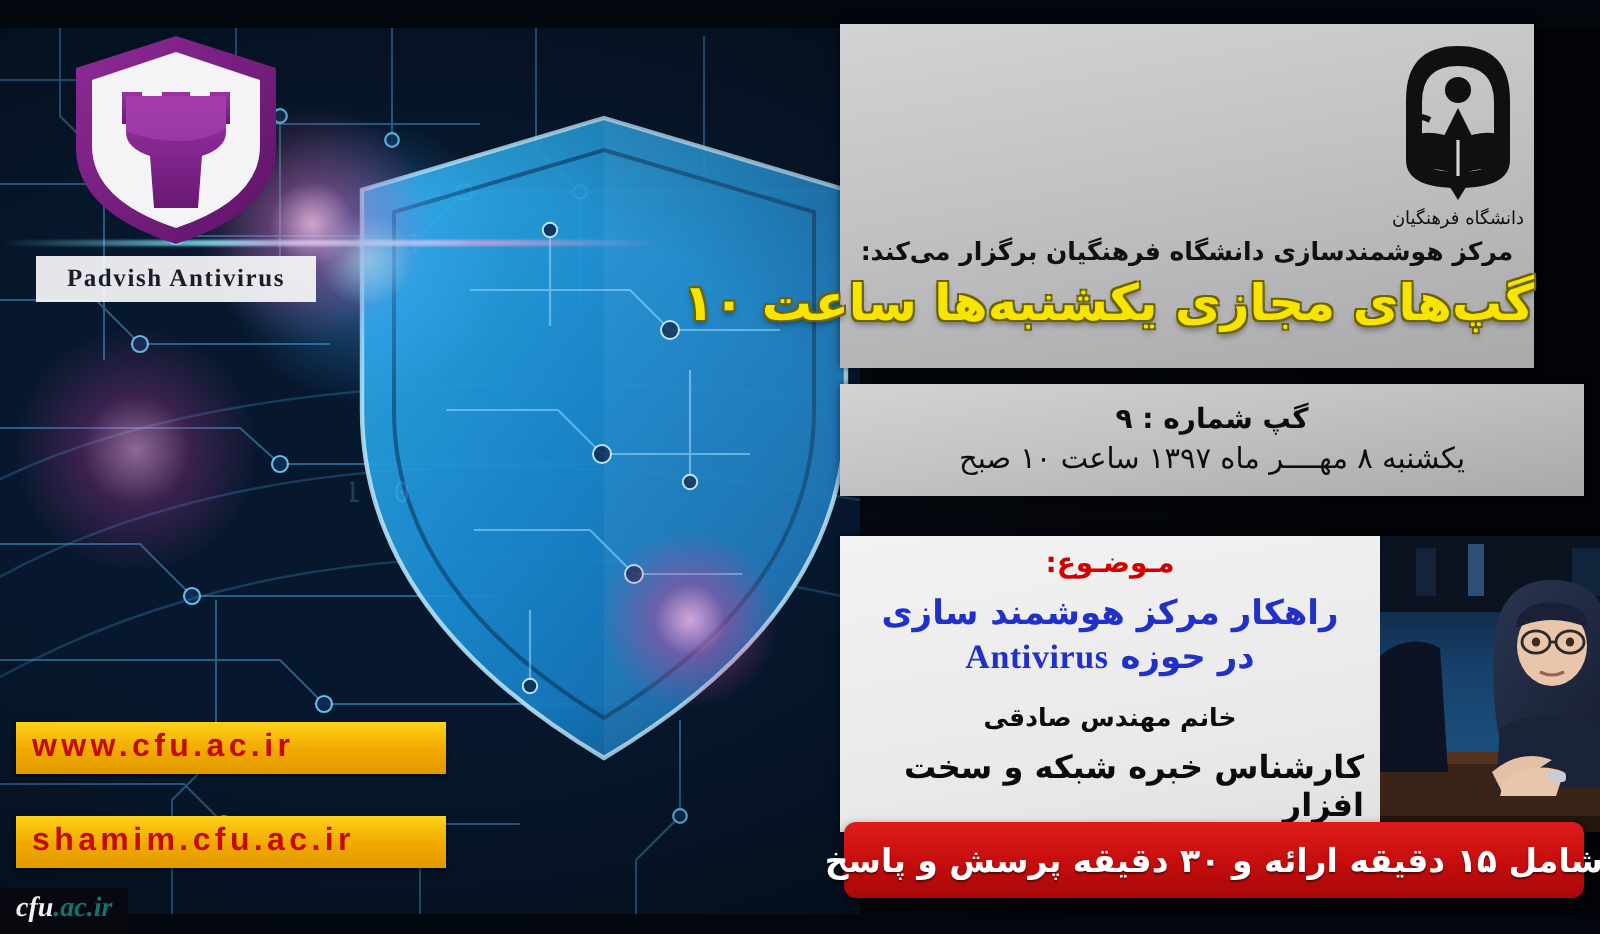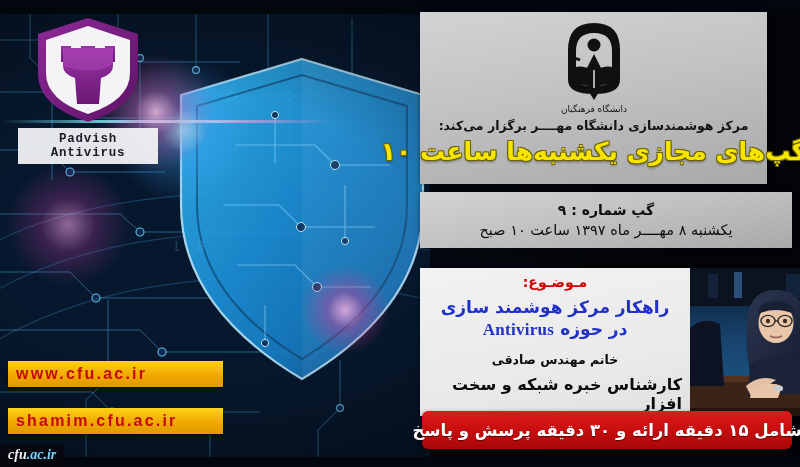--- a/index.html
+++ b/index.html
@@ -56,53 +56,53 @@
     filter:blur(.4px);
   }
 
   
   .padvish{position:absolute;left:18px;top:16px;width:140px;}
   .padvish svg{display:block;width:110px;height:108px;margin:0 auto;}
   .padvish-label{
     margin-top:4px;background:rgba(246,246,248,.93);
     color:#1b1b2a;font-size:12.5px;font-weight:700;letter-spacing:.8px;
     text-align:center;padding:4px 6px;direction:ltr;
-    font-family:Liberation Mono, monospace;
+    font-family:Liberation Serif, serif;
   }
 
   
   .urls{position:absolute;left:8px;bottom:26px;width:215px;direction:ltr;}
   .urlbar{
     background:linear-gradient(180deg,#ffd21a 0%,#f0a800 55%,#e09a00 100%);
     color:#c40a0a;font-weight:700;font-size:16px;letter-spacing:2.2px;
     padding:4px 8px;margin-bottom:7px;white-space:nowrap;
     font-family:"Liberation Sans",sans-serif;
     box-shadow:0 1px 2px rgba(0,0,0,.5);
     margin-top:21px;
   }
   .watermark{
     position:absolute;left:0;bottom:0;background:rgba(8,8,14,.9);
     padding:3px 8px 4px;direction:ltr;font-style:italic;
     font-family:"Liberation Serif",serif;font-size:14px;font-weight:700;
   }
   .wm-a{color:#f2f2f2;}
-  .wm-b{color:#7dd3fc;}
+  .wm-b{color:#0f766e;}
 
   
   .panel{position:absolute;left:414px;top:0;width:386px;height:467px;}
 
   .card{
     background:linear-gradient(170deg,#d3d3d5 0%,#c2c2c4 45%,#a9a9ab 100%);
     box-shadow:0 0 4px rgba(0,0,0,.55);
   }
 
   
   .card-head{
     position:absolute;left:6px;top:12px;width:347px;height:172px;
-    display:flex;flex-direction:column;align-items:center;
+    display:flex;flex-direction:column;
     padding-top:8px;box-sizing:border-box;
   }
   .uni-logo{width:76px;height:96px;display:block;}
   .organizer{
     margin-top:2px;font-size:12.5px;font-weight:700;color:#111;
     text-align:center;white-space:nowrap;
   }
   .main-title{
     margin-top:4px;font-size:25px;font-weight:900;white-space:nowrap;
     color:#f7e500;
@@ -309,21 +309,21 @@
         <circle cx="38" cy="25" r="6.5" fill="#101010"></circle>
         <path d="M38 34 L47 52 H29 Z" fill="#101010"></path>
         <path d="M38 50 Q24 44 16 48 L16 66 Q25 62 38 68 Q51 62 60 66 L60 48 Q52 44 38 50 Z" fill="#101010"></path>
         <path d="M38 50 V68" stroke="#d3d3d5" stroke-width="1.6"></path>
         <path d="M33 72 L38 80 L43 72 Z" fill="#101010"></path>
         <path d="M24 40 Q16 36 14 42 Q13 48 20 47" stroke="#101010" stroke-width="3" fill="none"></path>
         <g fill="#101010" font-size="9" font-family="DejaVu Sans, sans-serif">
           <text x="38" y="92" text-anchor="middle">دانشگاه فرهنگیان</text>
         </g>
       </svg>
-      <div class="organizer">مرکز هوشمندسازی دانشگاه مهــــر برگزار می‌کند:</div>
+      <div class="organizer">مرکز هوشمندسازی دانشگاه فرهنگیان برگزار می‌کند:</div>
       <div class="main-title">گپ‌های مجازی یکشنبه‌ها ساعت ۱۰</div>
     </div>
 
     <div class="card card-session">
       <div class="session-no">گپ شماره : ۹</div>
       <div class="session-date">یکشنبه ۸ مهــــر ماه ۱۳۹۷ ساعت ۱۰ صبح</div>
     </div>
 
     <div class="card-body">
       <div class="topic-col">

